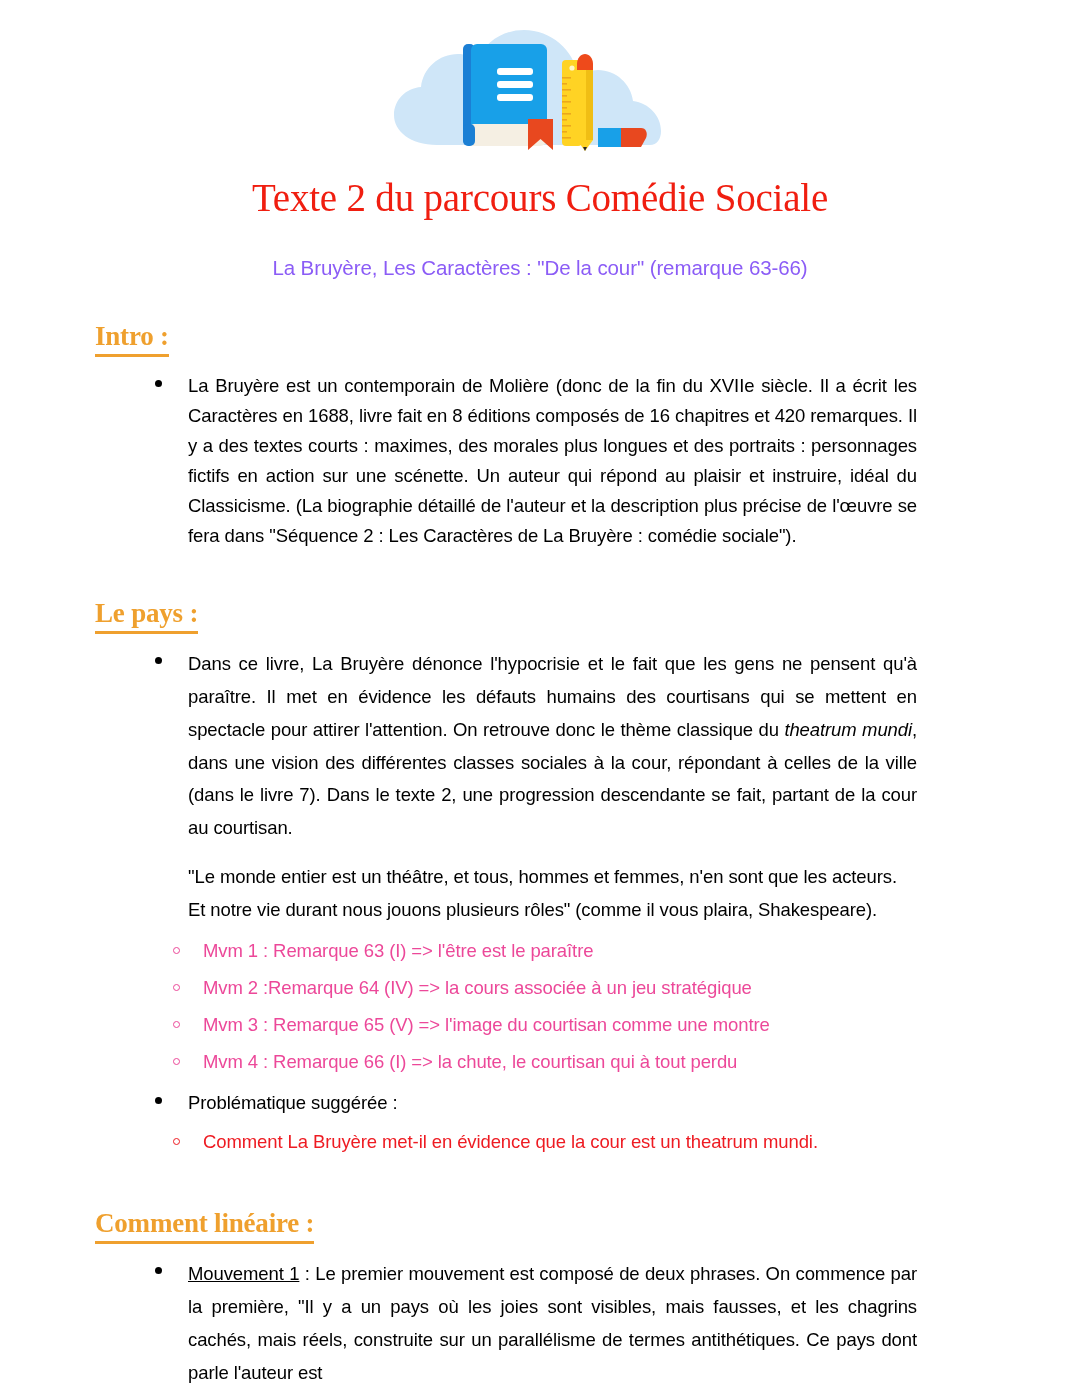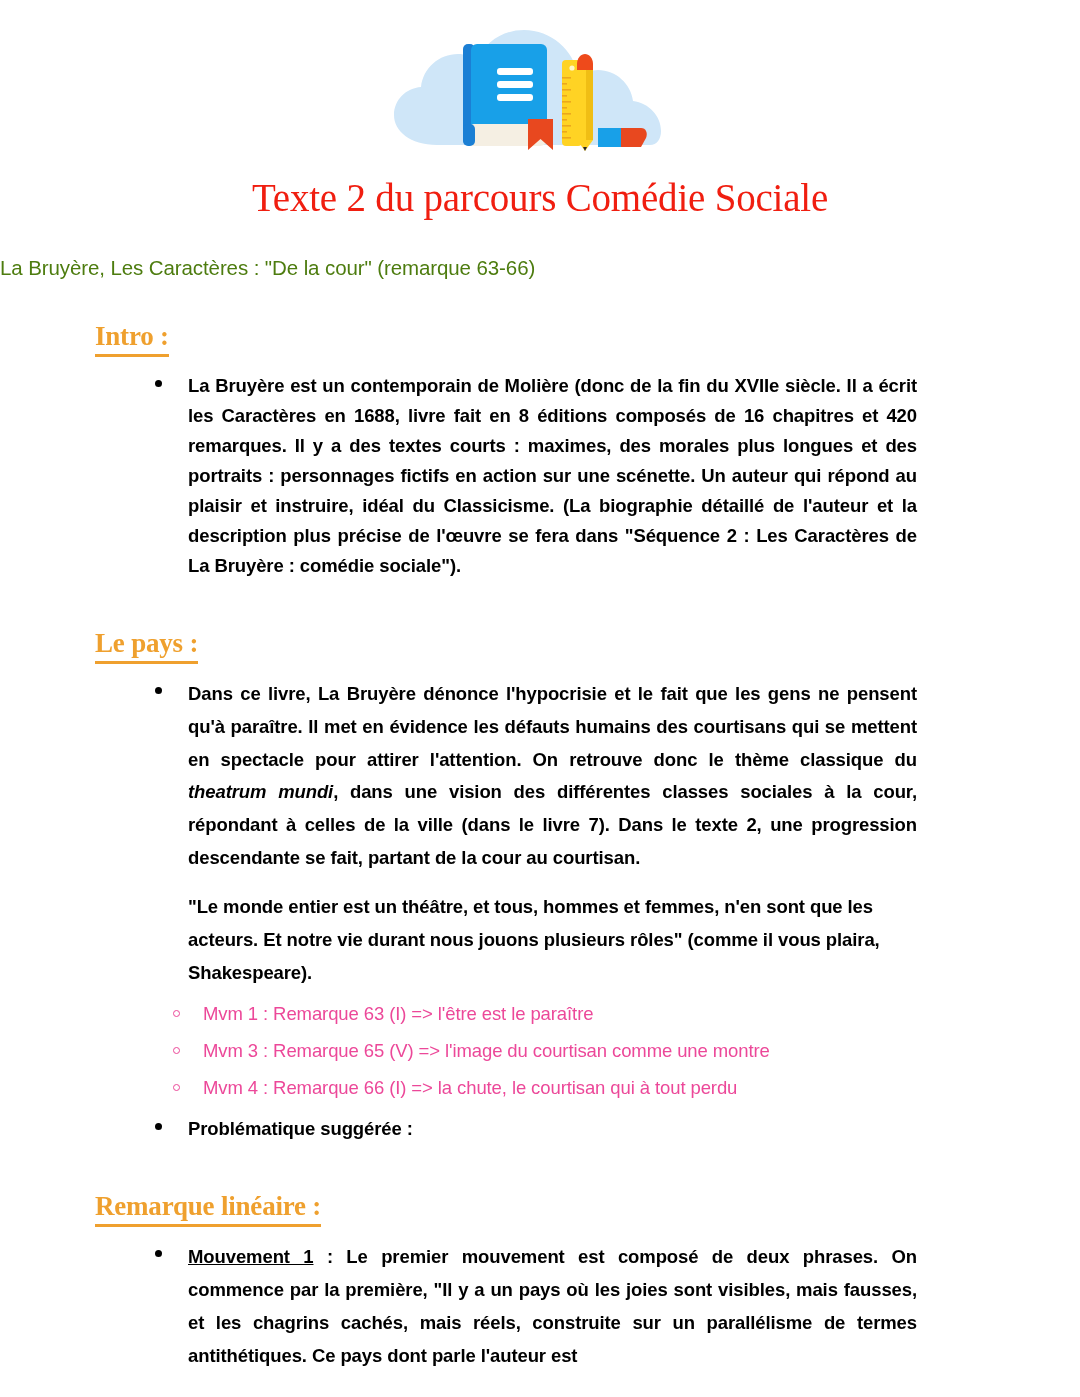--- a/index.html
+++ b/index.html
@@ -34,22 +34,22 @@
     text-align: center;
     color: #F01E10;
     font-family: "Liberation Serif", serif;
     font-weight: normal;
     font-size: 39px;
     letter-spacing: -0.2px;
     margin: 14px 0 0 0;
     line-height: 1.15;
   }
   .doc-subtitle {
-    text-align: left;
-    color: #4d7c0f;
+    text-align: center;
+    color: #8b5cf6;
     font-size: 20.5px;
     margin: 35px 0 0 0;
     line-height: 1.2;
     letter-spacing: -0.1px;
   }
 
   
   .page {
     padding: 0 62px 0 95px;
     box-sizing: border-box;
@@ -66,21 +66,20 @@
     border-bottom: 3px solid #EFA02E;
     line-height: 1.25;
     letter-spacing: -0.2px;
   }
   .section-wrap { display: block; }
 
   ul.lvl1 {
     list-style: none;
     margin: 14px 6px 0 0;
     padding: 0 0 0 58px;
-    font-weight: bold;
   }
   ul.lvl1 > li {
     position: relative;
     margin: 0 0 6px 0;
     padding: 0 0 0 35px;
   }
   ul.lvl1 > li::before {
     content: "";
     position: absolute;
     left: 2px;
@@ -222,34 +221,38 @@
     <h2 class="section">Le pays :</h2>
     <ul class="lvl1">
       <li>
         <p class="para loose"><span>Dans ce livre, La Bruyère dénonce l'hypocrisie et le fait que les gens ne pensent qu'à paraître. Il met en évidence les défauts humains des courtisans qui se mettent en spectacle pour attirer l'attention. On retrouve donc le thème classique du </span><span class="ital">theatrum mundi</span><span>, dans une vision des différentes classes sociales à la cour, répondant à celles de la ville (dans le livre 7). Dans le texte 2, une progression descendante se fait, partant de la cour au courtisan.</span></p>
         <p class="quote">"Le monde entier est un théâtre, et tous, hommes et femmes, n'en sont que les acteurs. Et notre vie durant nous jouons plusieurs rôles" (comme il vous plaira, Shakespeare).</p>
       </li>
     </ul>
 
     <ul class="lvl2">
       <li>Mvm 1 : Remarque 63 (I) =&gt; l'être est le paraître</li>
+      <li>Mvm 2 :Remarque 64 (IV) =&gt; la cours associée à un jeu stratégique</li>
       <li>Mvm 3 : Remarque 65 (V) =&gt; l'image du courtisan comme une montre</li>
       <li>Mvm 4 : Remarque 66 (I) =&gt; la chute, le courtisan qui à tout perdu</li>
     </ul>
 
     <ul class="lvl1">
       <li>
         <p class="para plain">Problématique suggérée :</p>
       </li>
     </ul>
 
+    <ul class="lvl2 red">
+      <li>Comment La Bruyère met-il en évidence que la cour est un theatrum mundi.</li>
+    </ul>
   </div>
 
   <div class="section-wrap">
-    <h2 class="section">Remarque linéaire :</h2>
+    <h2 class="section">Comment linéaire :</h2>
     <ul class="lvl1">
       <li>
         <p class="para loose"><span class="uline">Mouvement 1</span><span> : Le premier mouvement est composé de deux phrases. On commence par la première, "Il y a un pays où les joies sont visibles, mais fausses, et les chagrins cachés, mais réels, construite sur un parallélisme de termes antithétiques. Ce pays dont parle l'auteur est</span></p>
       </li>
     </ul>
   </div>
 
 </div>
 
 </body></html>

